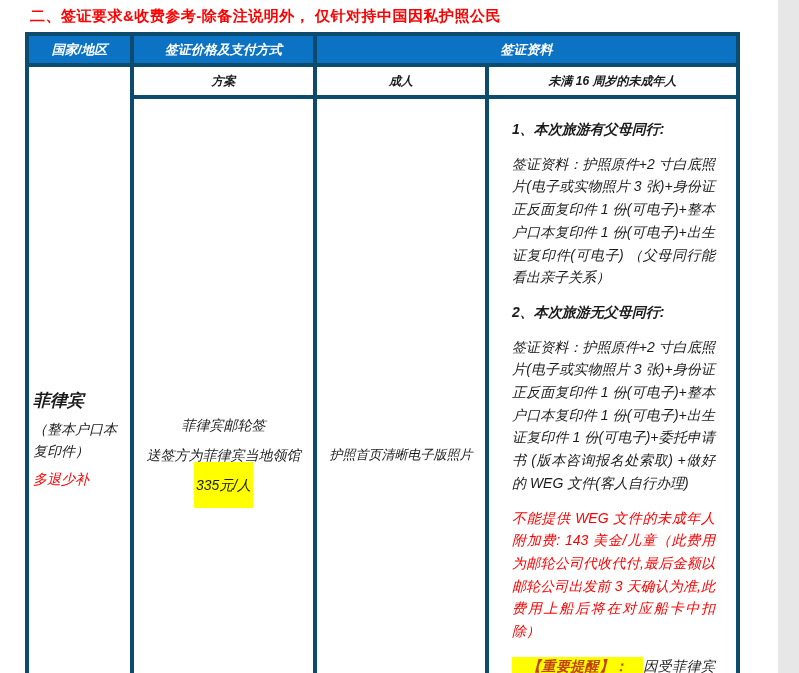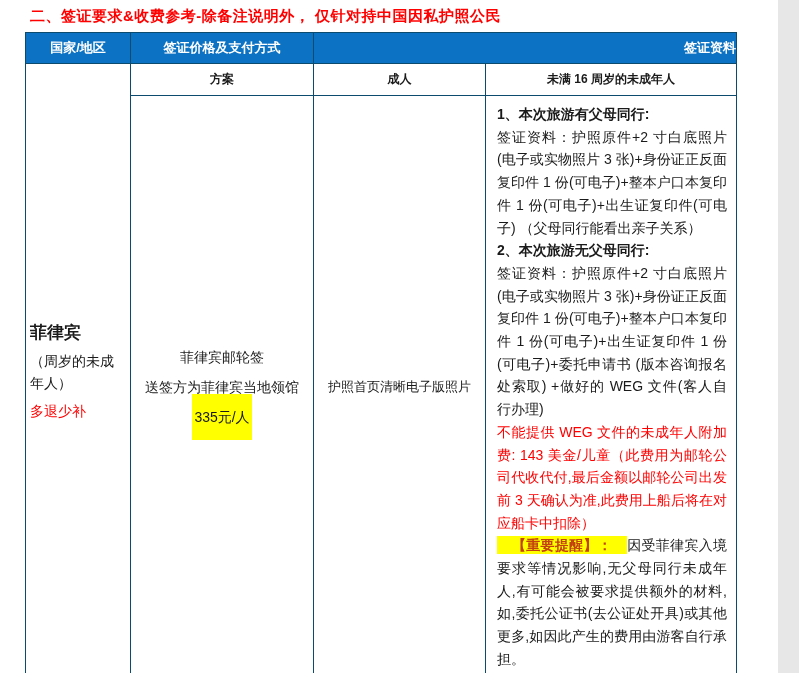--- a/index.html
+++ b/index.html
@@ -32,22 +32,23 @@
     margin: 6px 0 0 25px;
     width: 711px;
     border-collapse: collapse;
     table-layout: fixed;
   }
   table.visa col.c1 { width: 105px; }
   table.visa col.c2 { width: 183px; }
   table.visa col.c3 { width: 172px; }
   table.visa col.c4 { width: 251px; }
   table.visa td, table.visa th {
-    border: 1px solid #0c4a6e;
+    border: 4px solid #0c4a6e;
     vertical-align: middle;
+    font-style: italic;
   }
   table.visa { border-bottom: 2px solid #404040; }
   th.hdr {
     height: 31px;
     color: #ffffff;
     font-weight: bold;
     font-size: 13px;
     text-align: center;
   }
   td.subhdr {
@@ -80,21 +81,21 @@
     vertical-align: middle;
     font-size: 13px;
   }
   td.minor-cell {
     vertical-align: top;
     text-align: justify;
     font-size: 14px;
     line-height: 22.7px;
     padding: 7px 9px 8px 11px;
   }
-  td.minor-cell p { margin: 0; }
+  td.minor-cell p { margin: 12px; }
   .bold { font-weight: bold; }
   .red-text { color: #ff0000; }
   .notice-label { font-weight: bold; color: #c2410c; padding: 1px 15px; }
 </style>
 </head>
 <body>
 
 <div class="doc">
 
   <div class="doc-title">二、签证要求&amp;收费参考-除备注说明外， 仅针对持中国因私护照公民</div>
@@ -103,27 +104,27 @@
     <colgroup>
       <col class="c1">
         <col class="c2">
         <col class="c3">
         <col class="c4">
     </colgroup>
     <tbody>
       <tr>
         <th class="hdr" style="background: rgb(12, 114, 195);">国家/地区</th>
         <th class="hdr" style="background: rgb(12, 114, 195);">签证价格及支付方式</th>
-        <th class="hdr" colspan="2" style="background: rgb(12, 114, 195); text-align: right;">签证资料</th>
+        <th class="hdr" colspan="2" style="background: rgb(12, 114, 195);">签证资料</th>
       </tr>
 
       <tr>
         <td class="country-cell" rowspan="2">
           <div class="country-name">菲律宾</div>
-          <div class="country-note">（周岁的未成年人）</div>
+          <div class="country-note">（整本户口本复印件）</div>
           <div class="country-refund">多退少补</div>
         </td>
         <td class="subhdr">方案</td>
         <td class="subhdr">成人</td>
         <td class="subhdr">未满 16 周岁的未成年人</td>
       </tr>
 
       <tr>
         <td class="plan-cell">
           <p>菲律宾邮轮签</p>

